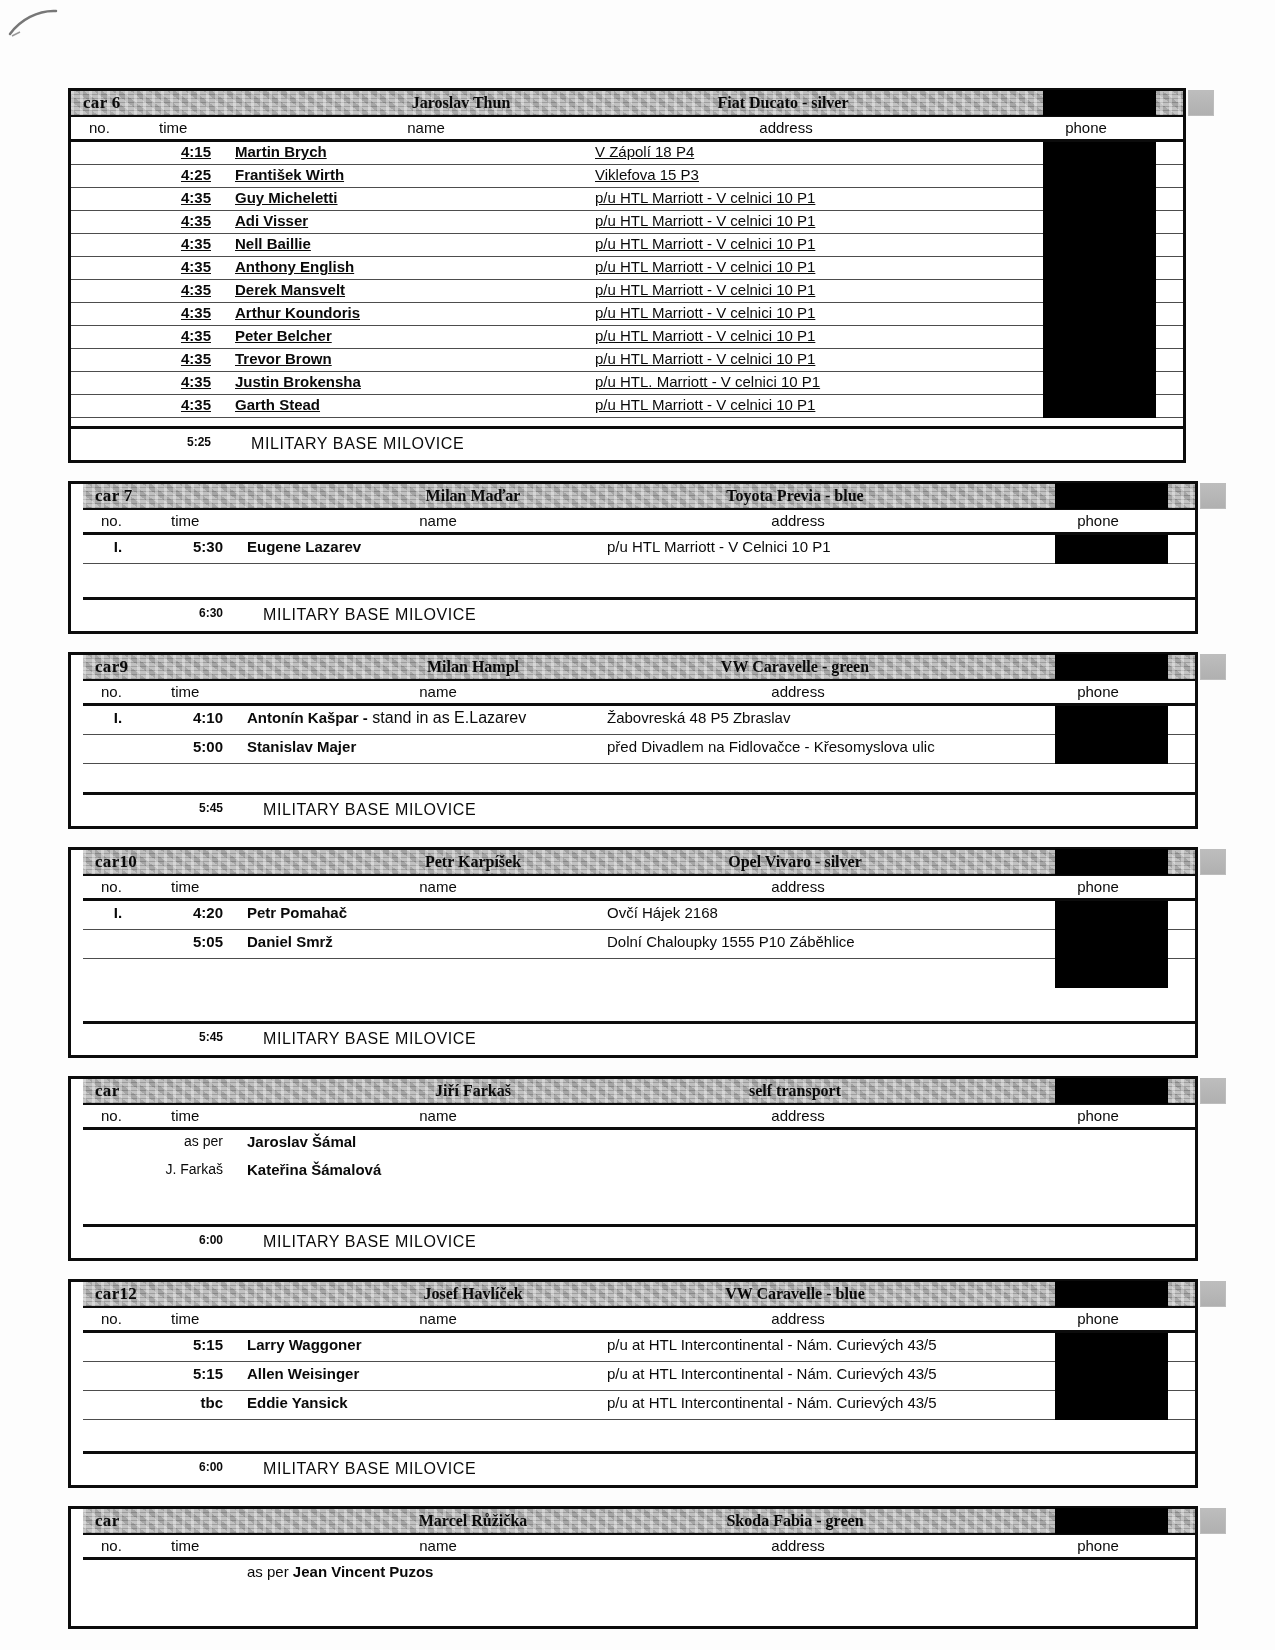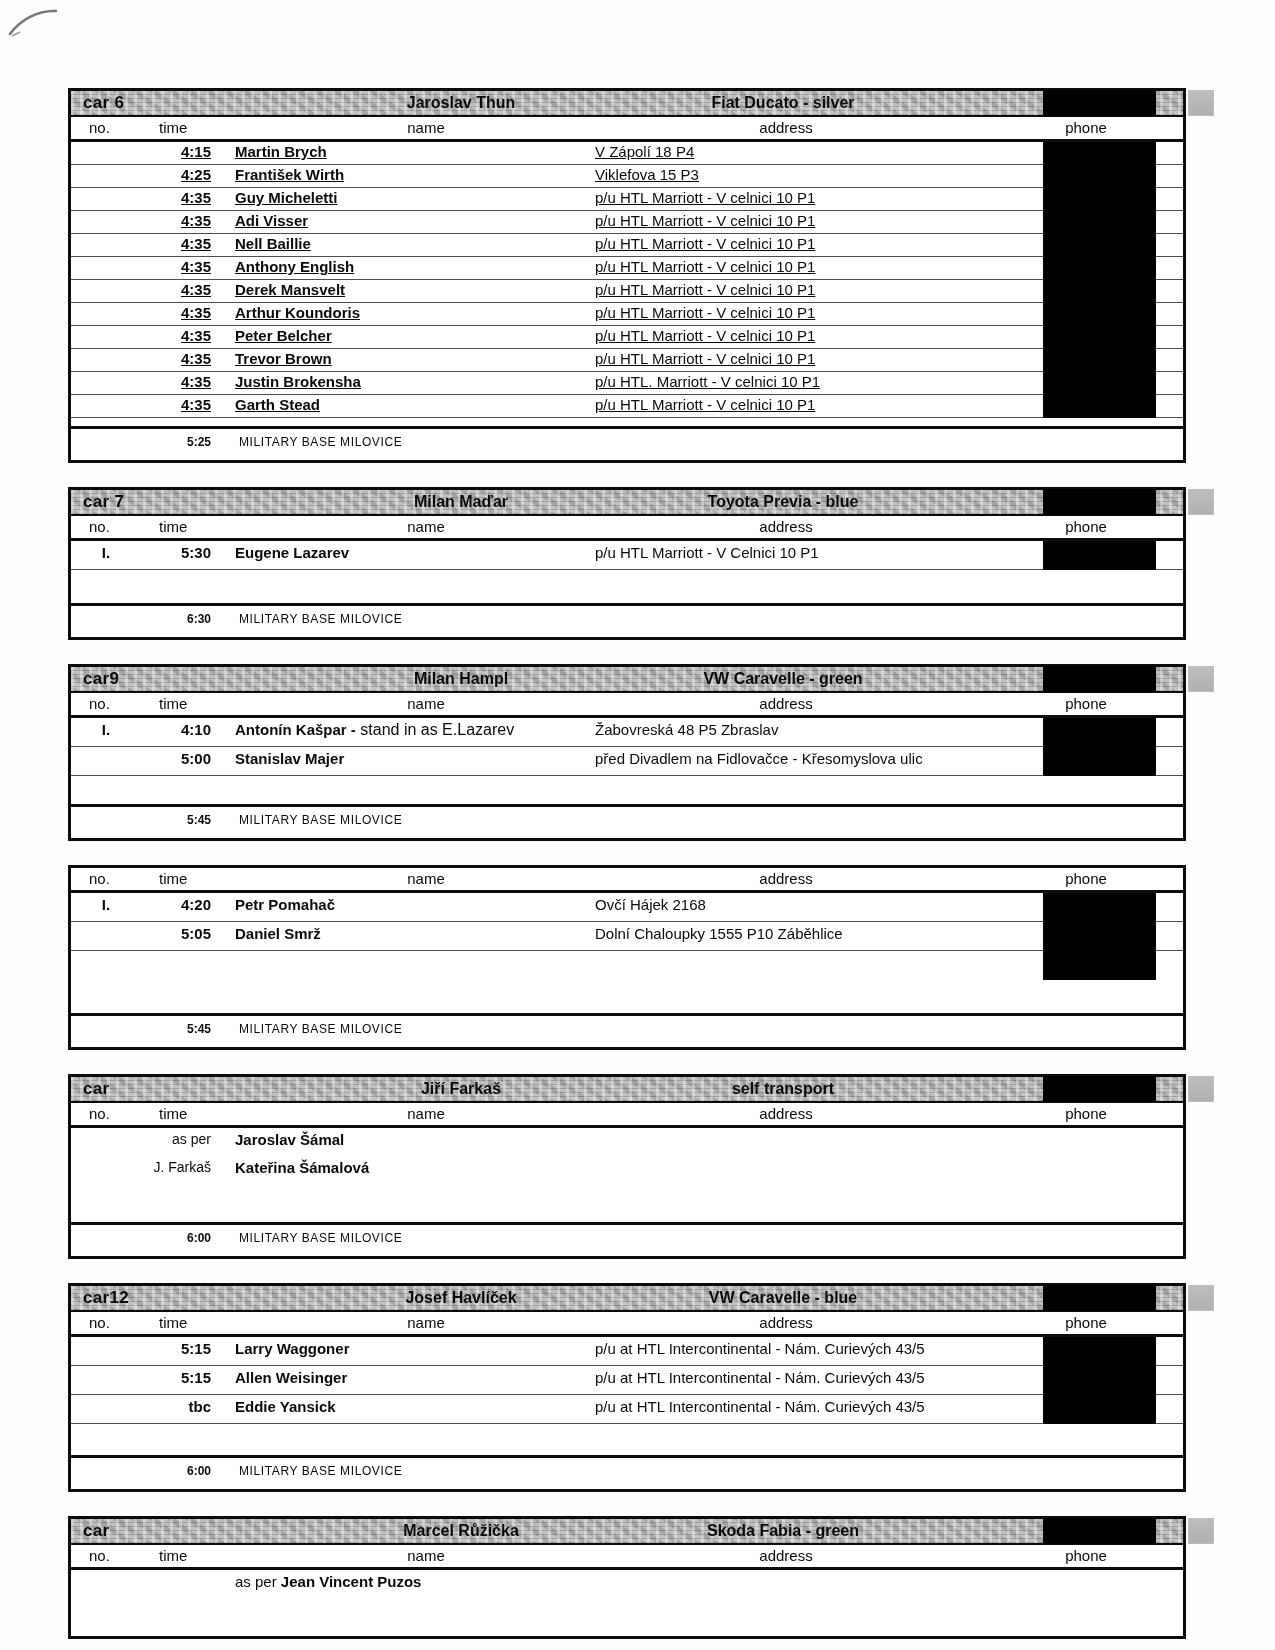--- a/index.html
+++ b/index.html
@@ -16,30 +16,31 @@
   .speck.s1 { left:170px; top:112px; width:4px; height:5px; }
   .speck.s2 { left:266px; top:166px; width:5px; height:5px; }
   .speck.s3 { left:112px; top:286px; width:4px; height:6px; transform:rotate(40deg); opacity:.6; }
 
   
   .car-table {
     position:relative; margin-left:68px; width:1112px;
     border:3px solid #0c0c0c; background:#fff;
   }
   .car-table.first { margin-top:88px; }
-  .car-table + .car-table { margin-top:24px; }
+  .car-table + .car-table { margin-top:18px;padding-left:12px; }
 
   
   .bar {
     position:relative; height:24px; border-bottom:2px solid #0c0c0c;
     background:
       repeating-linear-gradient(90deg, rgba(255,255,255,.35) 0 3px, rgba(0,0,0,0) 3px 9px),
       repeating-linear-gradient(0deg, rgba(0,0,0,.18) 0 1px, rgba(0,0,0,0) 1px 4px),
       repeating-linear-gradient(37deg, rgba(0,0,0,.10) 0 5px, rgba(255,255,255,.12) 5px 11px),
       linear-gradient(#b4b4b4,#bdbdbd);
+    font-family: Liberation Serif, serif;
   }
   .bar::after { 
     content:""; position:absolute; right:-30px; top:0; width:24px; height:100%;
     background:linear-gradient(#bdbdbd,#b0b0b0);
     outline:1px solid rgba(0,0,0,.25);
   }
   .car-label   { position:absolute; left:12px;  top:2px; font-weight:bold; font-size:17px; letter-spacing:.3px; }
   .driver-name { position:absolute; left:258px; top:3px; width:264px; text-align:center; font-weight:bold; font-size:16px; }
   .vehicle     { position:absolute; left:582px; top:3px; width:260px; text-align:center; font-weight:bold; font-size:16px; }
   .bar-redact  { position:absolute; left:972px; top:-1px; width:113px; height:26px; background:#000; }
@@ -66,21 +67,21 @@
   .cell-name { position:absolute; left:164px; width:350px; font-size:15px; white-space:nowrap; overflow:hidden; }
   .cell-name .nm { font-weight:bold; font-style:normal; }
   .cell-name .np, .cell-name .nn { font-weight:normal; font-style:normal; }
   .cell-name .nn { font-size:16px; }
   .cell-addr { position:absolute; left:524px; width:442px; font-size:15px; white-space:nowrap; overflow:hidden; }
   .body-redact { position:absolute; left:972px; top:0; width:113px; background:#000; }
 
   
   .dest { position:relative; height:31px; border-top:3px solid #0c0c0c; background:#fff; }
   .d-time  { position:absolute; left:64px; top:6px; width:76px; text-align:right; font-weight:bold; font-size:12px; }
-  .d-label { position:absolute; left:168px; top:6px; font-size:12px; letter-spacing:.6px; }
+  .d-label { position:absolute; left:180px; top:6px; font-size:16px; letter-spacing:.6px; }
 
   
   .t0 .tbody { min-height:284px; }
   .t1 .tbody { min-height:62px; }
   .t2 .tbody { min-height:86px; }
   .t3 .tbody { min-height:120px; }
   .t4 .tbody { min-height:94px; }
   .t5 .tbody { min-height:118px; }
   .t6 .tbody { min-height:66px; }
 </style>
@@ -254,20 +255,26 @@
   </div>
           </div>
       <span class="body-redact" style="height: 58px;"></span>
     </div>
     <div class="dest">
       <span class="d-time">5:45</span>
       <span class="d-label">MILITARY BASE MILOVICE</span>
     </div>
   </section>
       <section class="car-table t3">
+    <div class="bar">
+      <span class="car-label">car10</span>
+      <span class="driver-name">Petr Karpíšek</span>
+      <span class="vehicle">Opel Vivaro - silver</span>
+      <span class="bar-redact"></span>
+    </div>
     <div class="cols">
       <span class="c-no">no.</span>
       <span class="c-time">time</span>
       <span class="c-name">name</span>
       <span class="c-addr">address</span>
       <span class="c-phone">phone</span>
     </div>
     <div class="tbody">
       <div class="rows">
             <div class="row">

